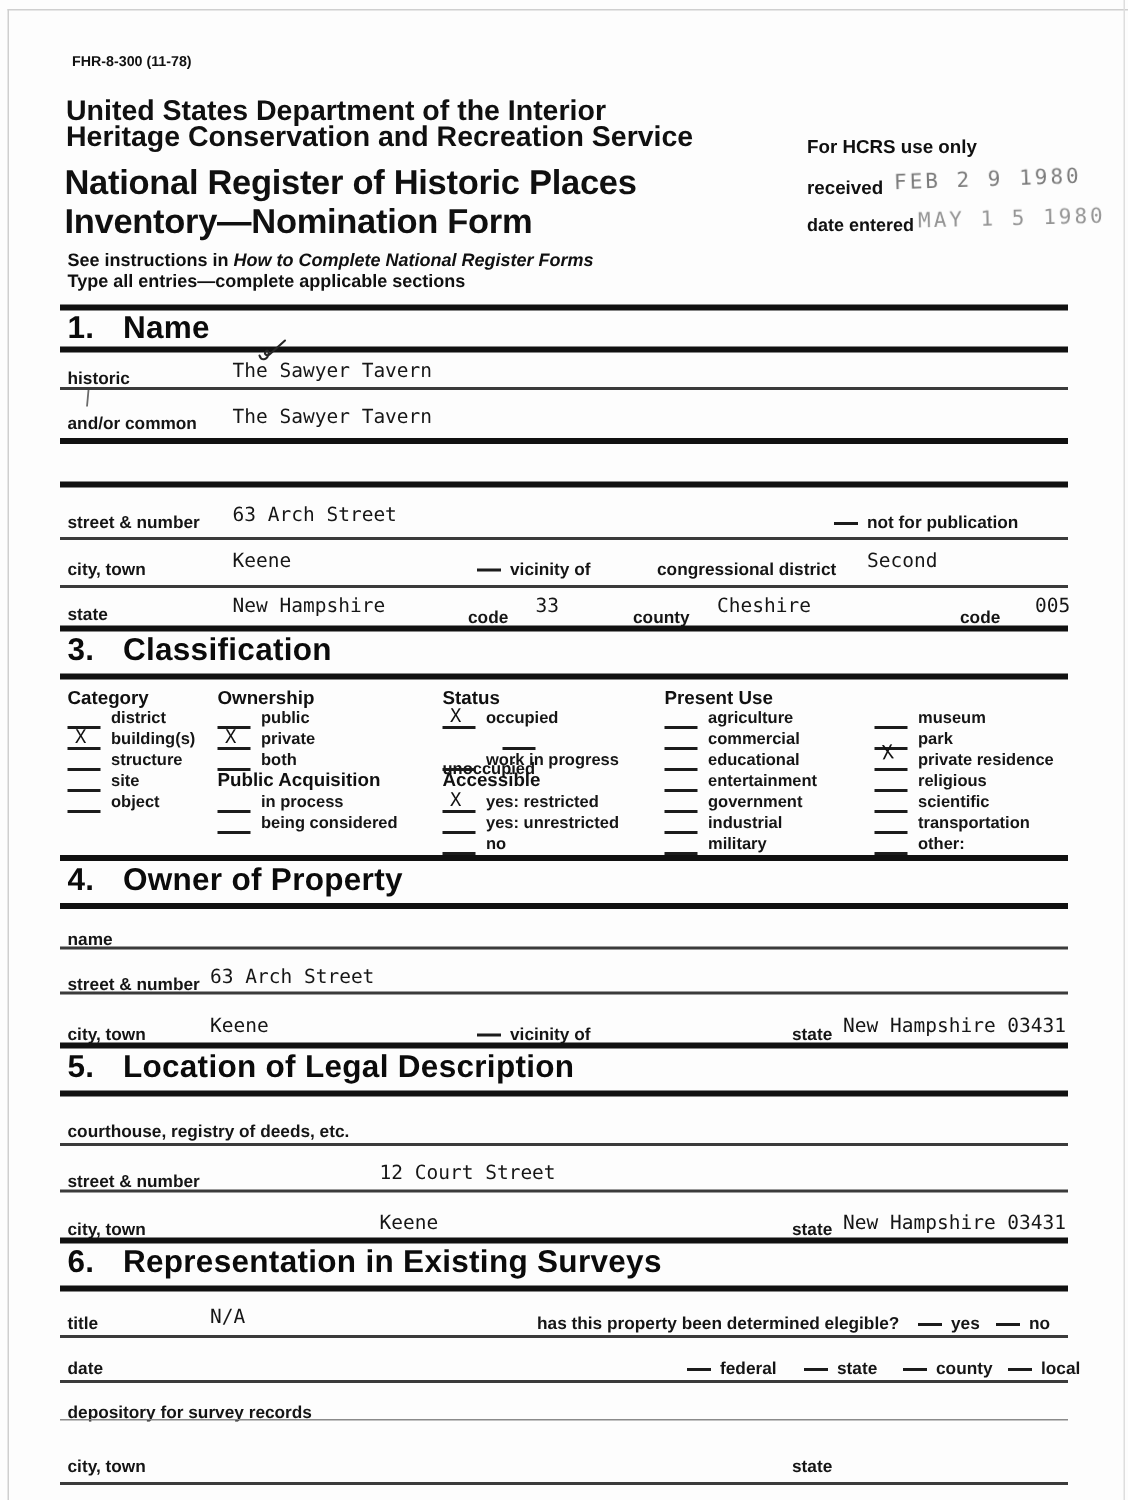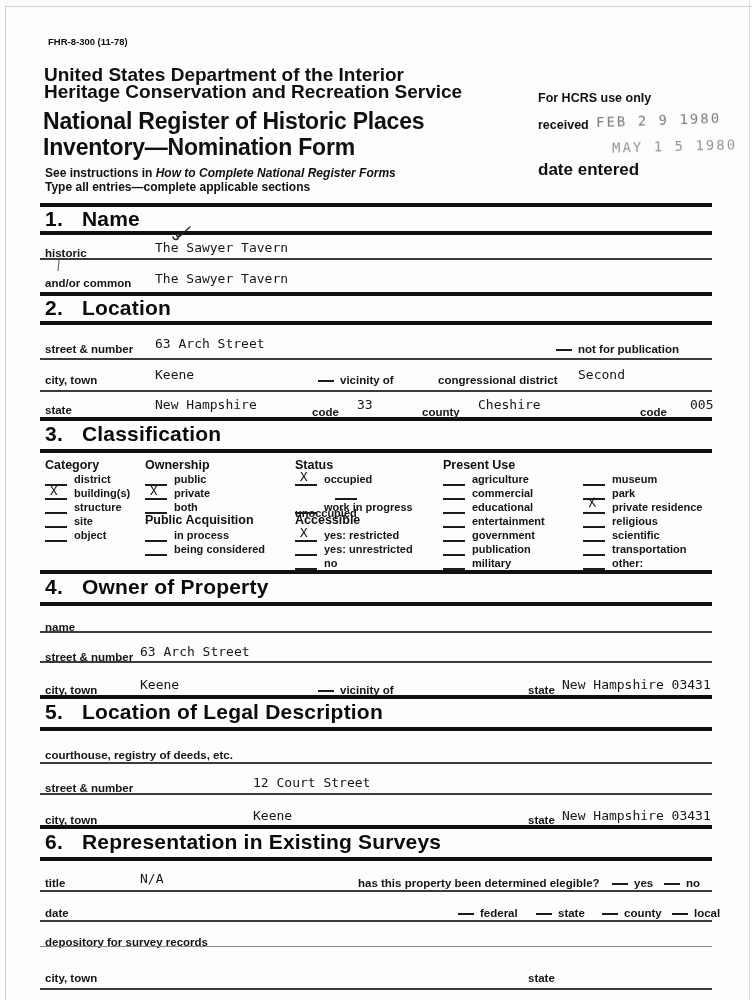--- a/index.html
+++ b/index.html
@@ -48,42 +48,41 @@
   <div class="abs hgroup" style="left:44px;top:66px;">United States Department of the Interior</div>
   <div class="abs hgroup" style="left:44px;top:83px;">Heritage Conservation and Recreation Service</div>
   <div class="abs bigtitle" style="left:43px;top:108px;">National Register of Historic Places</div>
   <div class="abs bigtitle" style="left:43px;top:134px;">Inventory—Nomination Form</div>
   <div class="abs instr" style="left:45px;top:166px;"><span>See instructions in </span><i>How to Complete National Register Forms</i></div>
   <div class="abs instr" style="left:45px;top:180px;">Type all entries—complete applicable sections</div>
 
   <div class="abs" style="left:538px;top:91px;font-size:12.5px;font-weight:bold;">For HCRS use only</div>
   <div class="abs" style="left:538px;top:118px;font-size:12.5px;font-weight:bold;">received</div>
   <div class="stamp stamp1" style="left:596px;top:112px;">FEB 2 9 1980</div>
-  <div class="abs" style="left:538px;top:143px;font-size:17px;font-weight:bold;margin-top:17px;">date entered</div>
+  <div class="abs" style="left:538px;top:143px;font-size:12px;font-weight:bold;">date entered</div>
   <div class="stamp stamp2" style="left:612px;top:138px;">MAY 1 5 1980</div>
 
   <div class="bar" style="top:203px;height:3.5px;"></div>
   <div class="abs hdr" style="left:45px;top:207px;"><span class="num">1.</span><span class="ttl">Name</span></div>
   <div class="bar" style="top:231px;height:4px;"></div>
 
   <svg class="mark" style="left:170px;top:226px;" width="26" height="16">
     <path d="M3,11 C4,14.5 8,14.5 9,10 C9.5,8 8,7 7,8.5 C6,10 8,12 10,10 L20,1" stroke="#262626" stroke-width="1.4" fill="none" stroke-linecap="round"></path>
   </svg>
   <div class="abs lbl" style="left:45px;top:247px;">historic</div>
   <div class="abs val" style="left:155px;top:240px;">The Sawyer Tavern</div>
   <div class="rule" style="top:258px;"></div>
 
   <svg class="mark" style="left:56px;top:260px;" width="6" height="12">
     <path d="M3,0 L2,11" stroke="#6a6a6a" stroke-width="1.2" fill="none"></path>
   </svg>
   <div class="abs lbl" style="left:45px;top:277px;">and/or common</div>
   <div class="abs val" style="left:155px;top:271px;">The Sawyer Tavern</div>
 
   <div class="bar" style="top:292px;height:3.5px;"></div>
-  <div class="abs hdr" style="left:45px;top:296px;"><span class="num">2.</span><span class="ttl">Location</span></div>
   <div class="bar" style="top:321px;height:4px;"></div>
 
   <div class="abs lbl" style="left:45px;top:343px;">street &amp; number</div>
   <div class="abs val" style="left:155px;top:336px;">63 Arch Street</div>
   <div class="abs lbl" style="left:556px;top:343px;"><span class="inlineblank"></span><span>not for publication</span></div>
   <div class="rule" style="top:358px;"></div>
 
   <div class="abs lbl" style="left:45px;top:374px;">city, town</div>
   <div class="abs val" style="left:155px;top:367px;">Keene</div>
   <div class="abs lbl" style="left:318px;top:374px;"><span class="inlineblank"></span><span>vicinity of</span></div>
@@ -237,21 +236,21 @@
   <div class="chk" style="left:443px;top:527px;">
       <span class="blank">
         <span class="xmark"></span>
       </span>
       <span class="lbl-sm">government</span>
     </div>
   <div class="chk" style="left:443px;top:541px;">
       <span class="blank">
         <span class="xmark"></span>
       </span>
-      <span class="lbl-sm">publication</span>
+      <span class="lbl-sm">industrial</span>
     </div>
   <div class="chk" style="left:443px;top:555px;">
       <span class="blank">
         <span class="xmark"></span>
       </span>
       <span class="lbl-sm">military</span>
     </div>
 
   <div class="chk" style="left:583px;top:471px;">
       <span class="blank">

